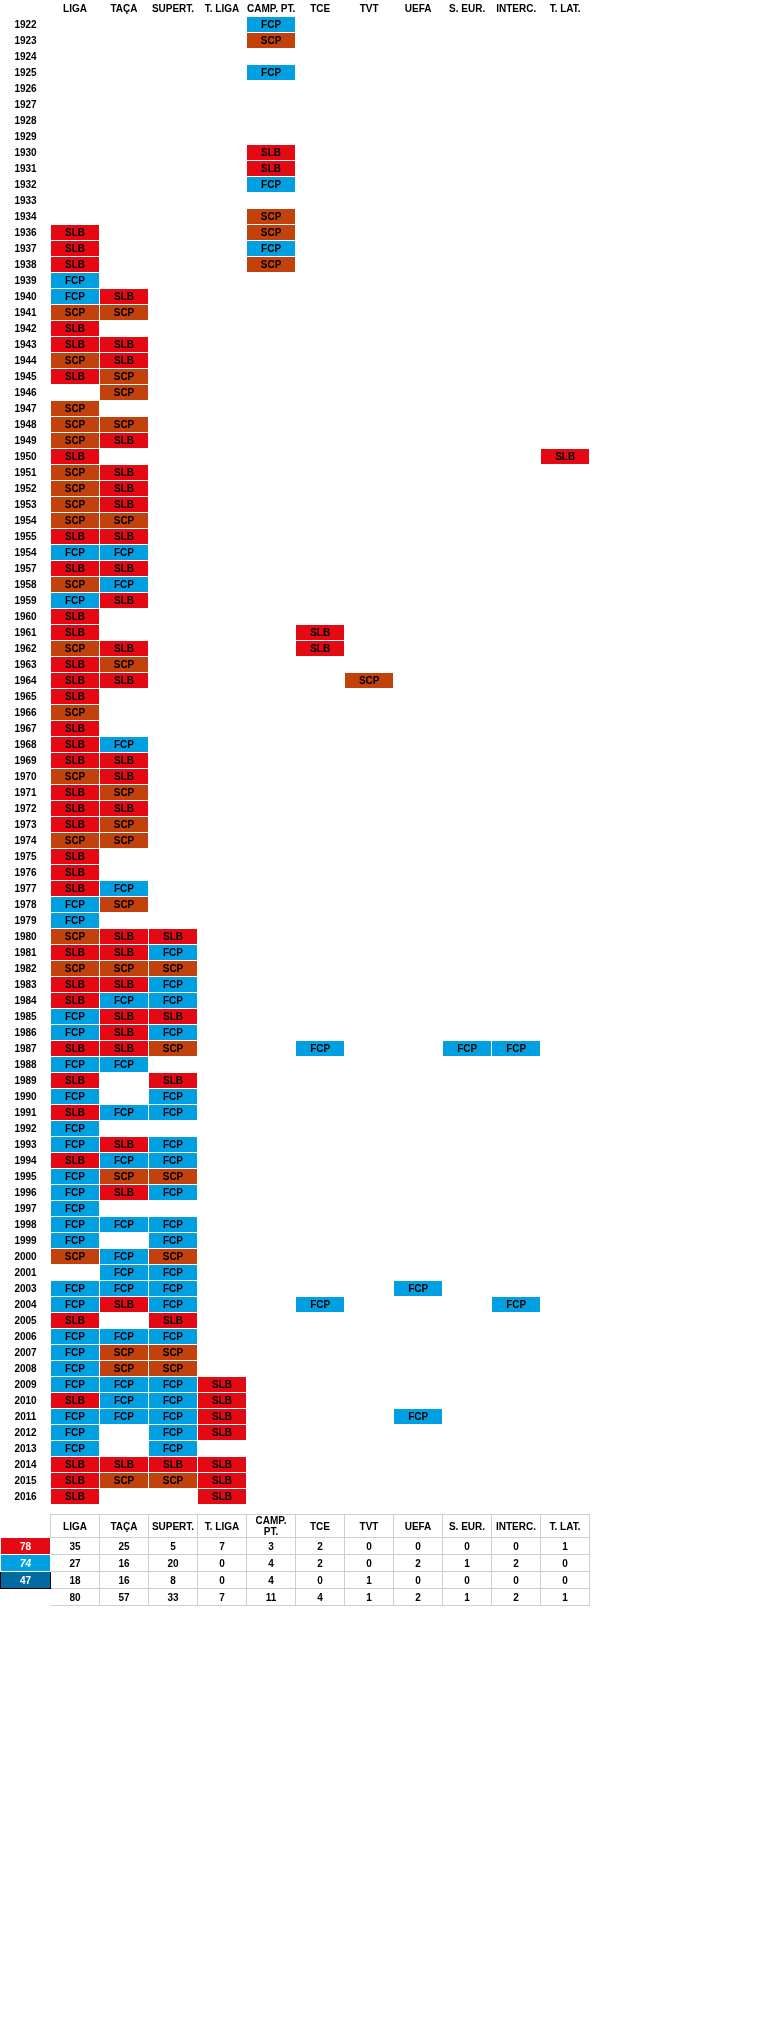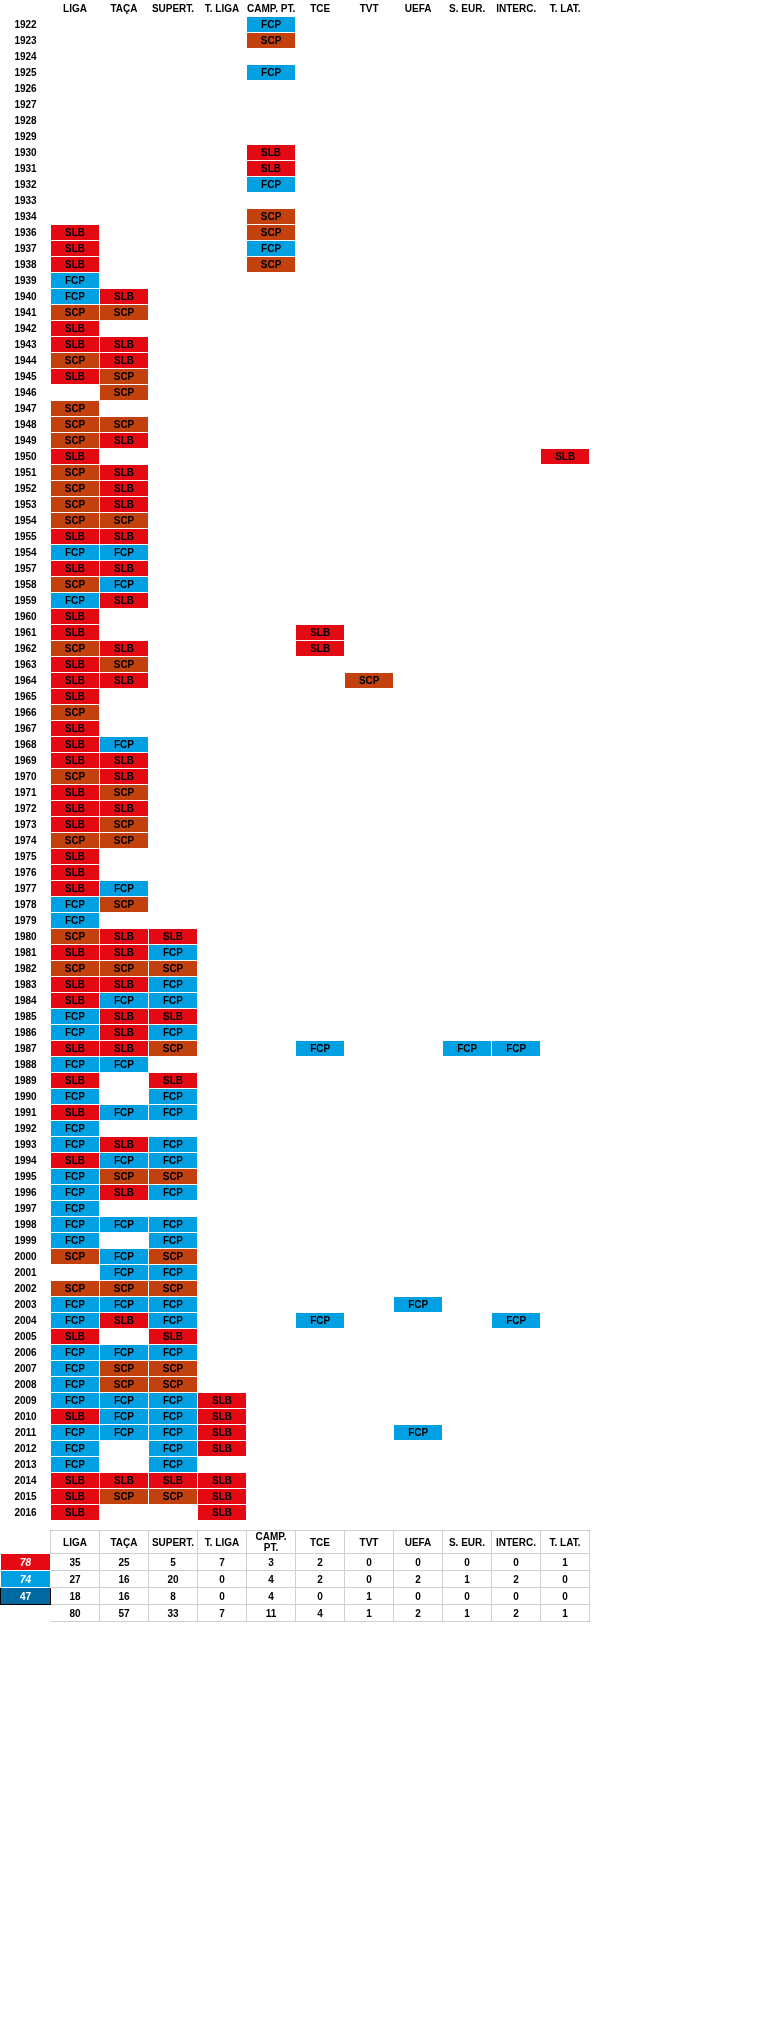--- a/index.html
+++ b/index.html
@@ -48,21 +48,21 @@
   table.sum td,table.sum th{
     font-size:10px;
     font-weight:bold;
     text-align:center;
     height:16px;
     padding:0;
     border:1px solid #cfcfcf;
     color:#000000;
   }
   table.sum th{border-top:1px solid #cfcfcf;}
-  table.sum td.lbl-slb{background:#e50914;color:#ffffff;border:1px solid #ffffff;font-style:italic;}
+  table.sum td.lbl-slb{background:#e50914;color:#ffffff;border:1px solid #ffffff;}
   table.sum td.lbl-fcp{background:#00a0e3;color:#ffffff;border:1px solid #ffffff;font-style:italic;}
   table.sum td.lbl-scp{background:#0369a1;color:#ffffff;border:1px solid #000000;margin-left:29px;}
   table.sum td.lbl-tot{background:#ffffff;color:#ffffff;border:1px solid #ffffff;}
   table.sum th.corner{border:none;background:#ffffff;}
 </style>
 </head>
 <body>
 
 <div id="wrap">
 
@@ -1188,34 +1188,20 @@
           <td class="empty"></td>
           <td class="empty"></td>
           <td class="empty"></td>
           <td class="empty"></td>
         </tr>
         <tr>
           <td class="year">2001</td>
           <td class="empty"></td>
           <td class="fcp">FCP</td>
           <td class="fcp">FCP</td>
-          <td class="empty"></td>
-          <td class="empty"></td>
-          <td class="empty"></td>
-          <td class="empty"></td>
-          <td class="empty"></td>
-          <td class="empty"></td>
-          <td class="empty"></td>
-          <td class="empty"></td>
-        </tr>
-        <tr>
-          <td class="year">2002</td>
-          <td class="scp">SCP</td>
-          <td class="scp">SCP</td>
-          <td class="scp">SCP</td>
           <td class="empty"></td>
           <td class="empty"></td>
           <td class="empty"></td>
           <td class="empty"></td>
           <td class="empty"></td>
           <td class="empty"></td>
           <td class="empty"></td>
           <td class="empty"></td>
         </tr>
         <tr>

